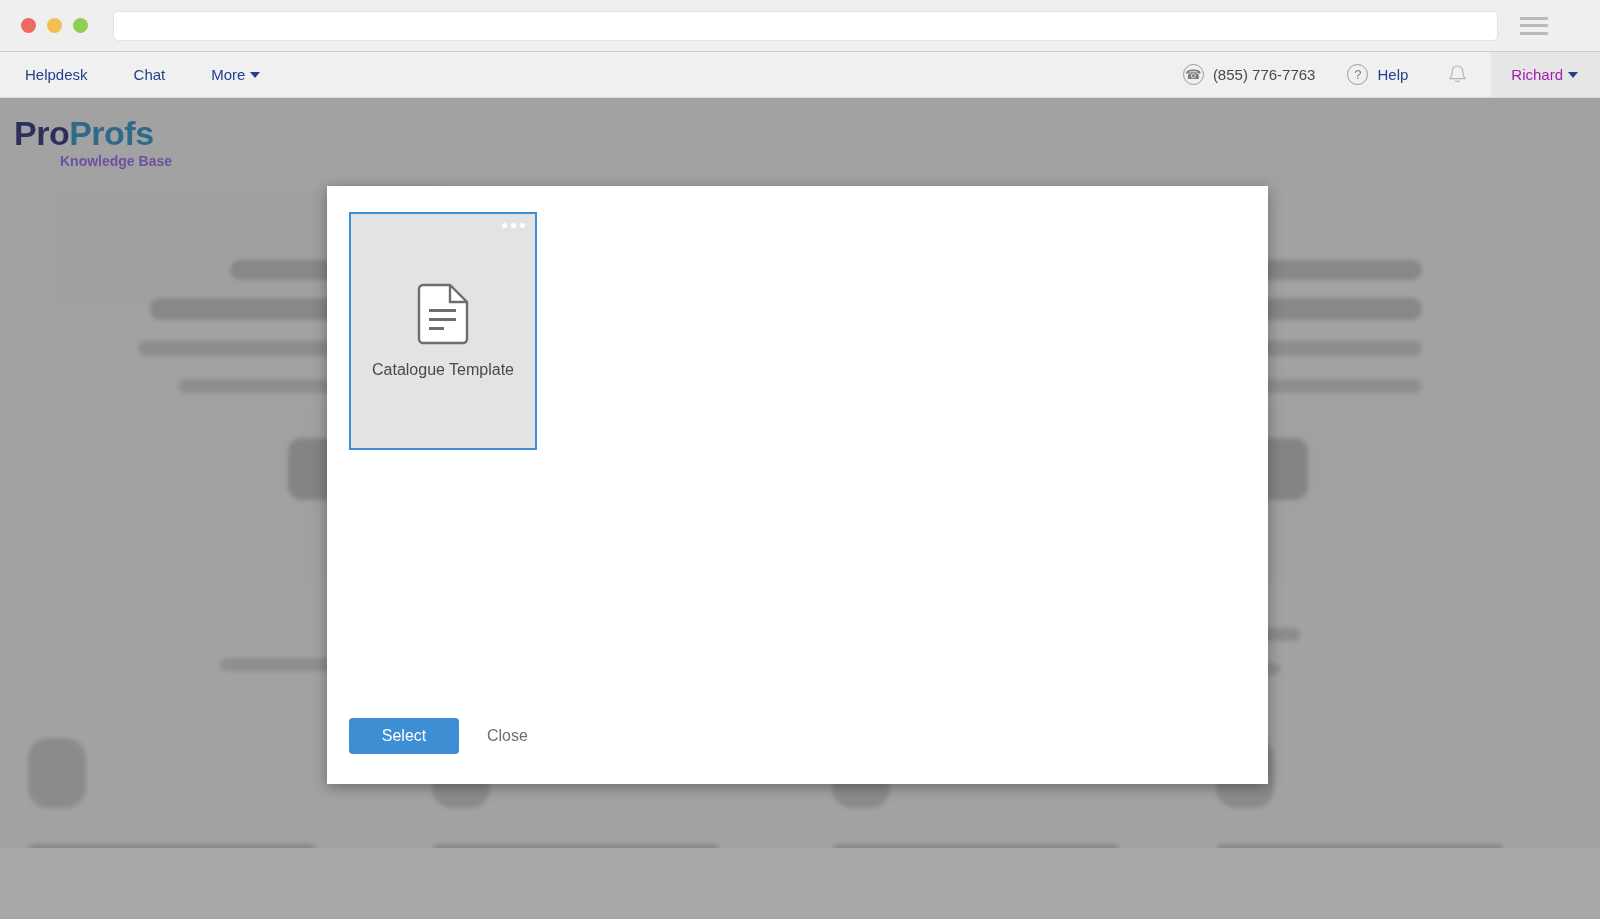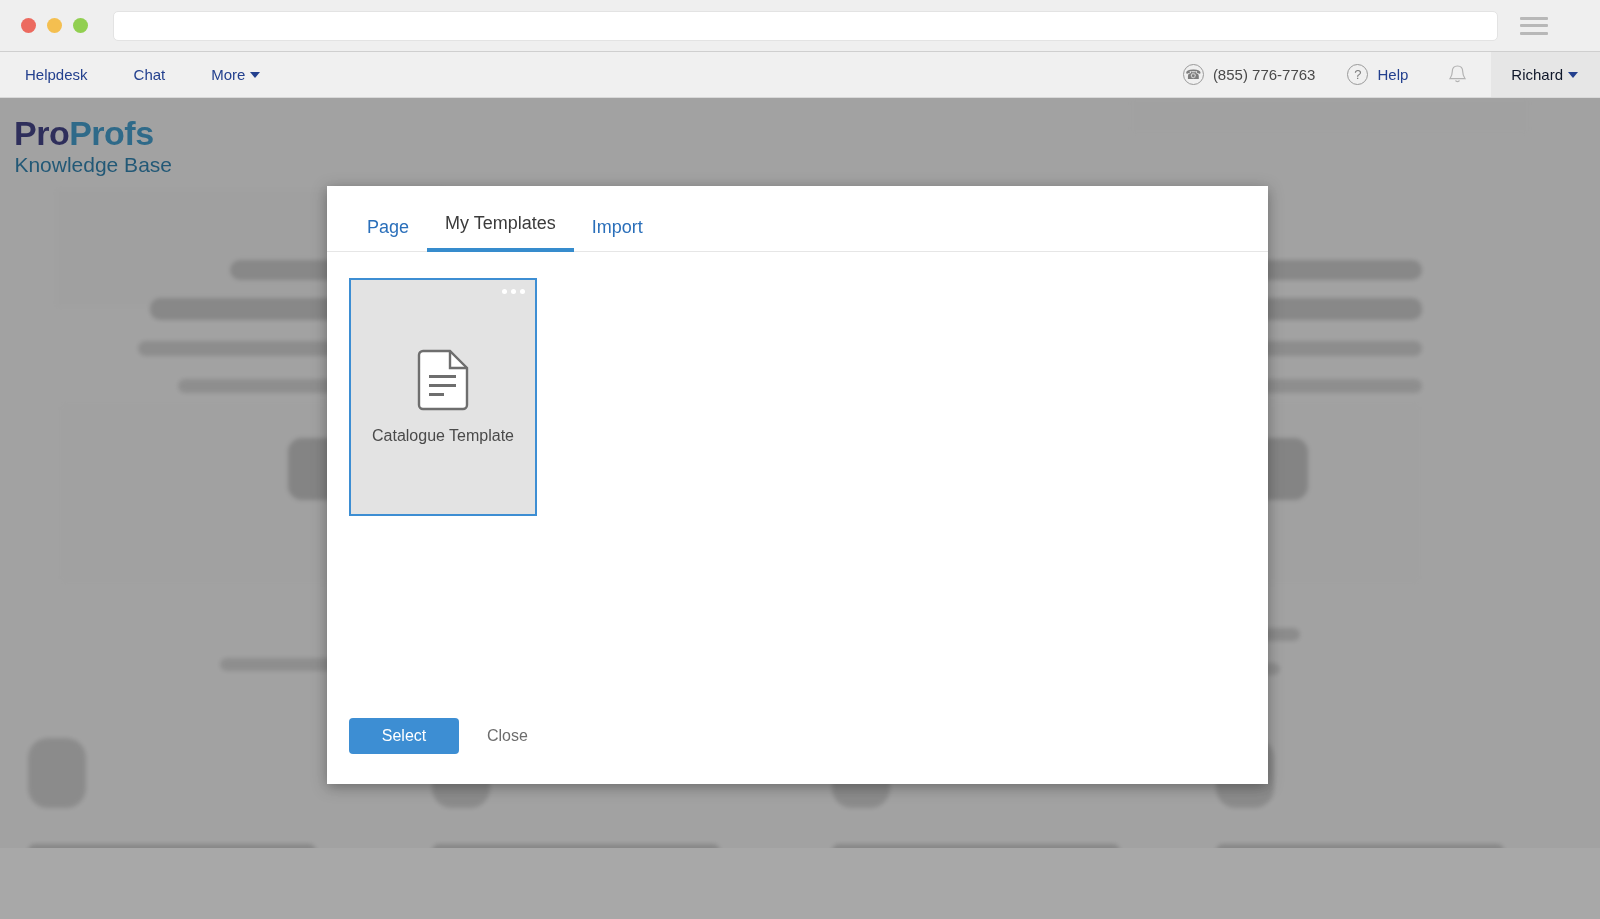--- a/index.html
+++ b/index.html
@@ -60,42 +60,42 @@
   .nav-help-label { color: #23408e; }
   .circ-icon {
     width: 21px; height: 21px; border-radius: 50%;
     border: 1.5px solid #9a9a9a; color: #7d7d7d;
     display: flex; align-items: center; justify-content: center;
     font-size: 13px; line-height: 1;
   }
   .bell-wrap { padding: 0 24px; display: flex; align-items: center; }
   .user-menu {
     height: 100%; display: flex; align-items: center; padding: 0 22px 0 20px;
-    background: #e6e6e6; color: #0f172a; font-size: 15px; cursor: pointer;
+    background: #e6e6e6; color: #a21caf; font-size: 15px; cursor: pointer;
   }
 
   
   .page-body {
     position: absolute; left: 0; top: 98px; width: 1600px; height: 750px;
     background: #f4f4f4; overflow: hidden;
   }
   .skeleton-layer { position: absolute; inset: 0; filter: blur(2.2px); }
   .sk { position: absolute; background: #d0d0d0; }
   .sk-r { border-radius: 10px; }
   .sk-card { background: #fbfbfb; border-radius: 4px; }
 
   .logo {
     position: absolute; left: 14px; top: 18px; width: 160px;
     line-height: 1;
   }
   .logo-main { font-size: 34px; font-weight: bold; letter-spacing: -0.5px; }
   .logo-pro { color: #1a1a6e; }
   .logo-profs { color: #1b8ac4; }
   .logo-sub {
-    font-size: 21px; font-weight: normal; color: #0369a1;
+    font-size: 14px; font-weight: bold; color: #8b5cf6;
     margin-top: 4px; text-align: right; padding-right: 2px;
   }
 
   .scrim {
     position: absolute; left: 0; top: 98px; width: 1600px; height: 821px;
     background: rgba(70,70,70,0.47);
   }
 
   
   .modal {
@@ -239,25 +239,20 @@
   <div class="logo">
     <div class="logo-main"><span class="logo-pro">Pro</span><span class="logo-profs">Profs</span></div>
     <div class="logo-sub">Knowledge Base</div>
   </div>
 </div>
 
 <div class="scrim"></div>
 
 <div class="modal">
 
-  <div class="modal-tabs">
-    <div class="tab">Page</div>
-    <div class="tab active">My Templates</div>
-    <div class="tab">Import</div>
-  </div>
 
   <div class="modal-content">
     <div class="cards-row">
 
       <div class="tpl-card selected">
         <div class="card-menu">
           <i></i>
             <i></i>
             <i></i>
         </div>

